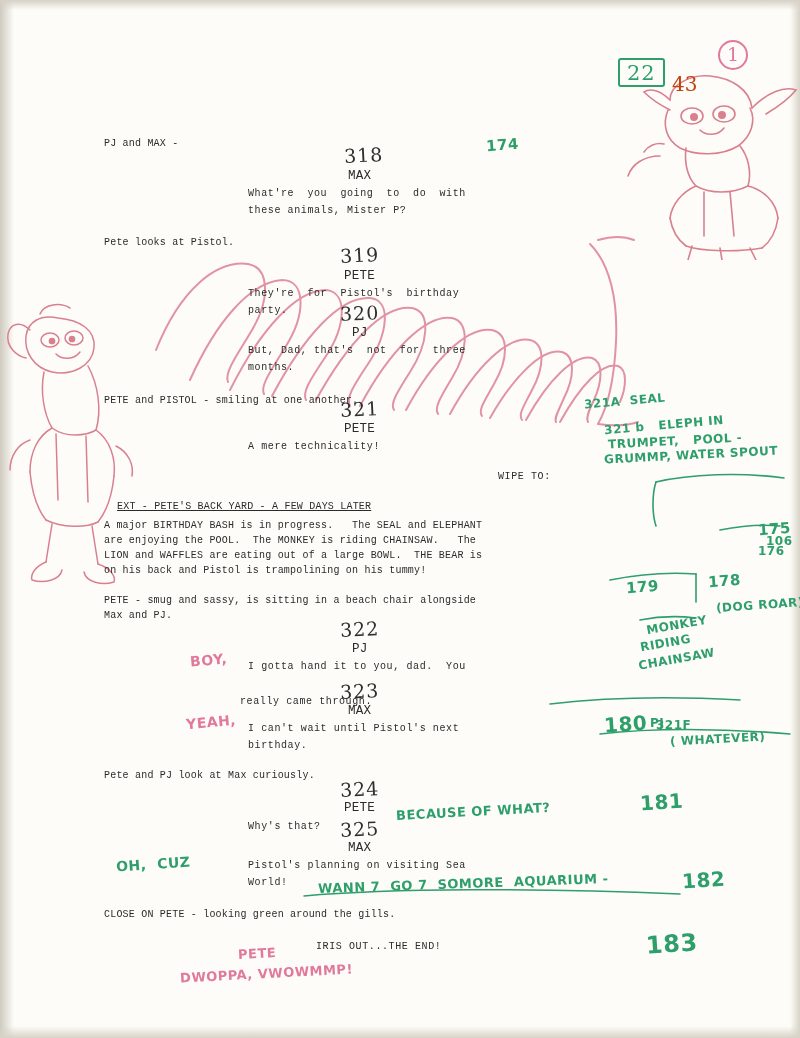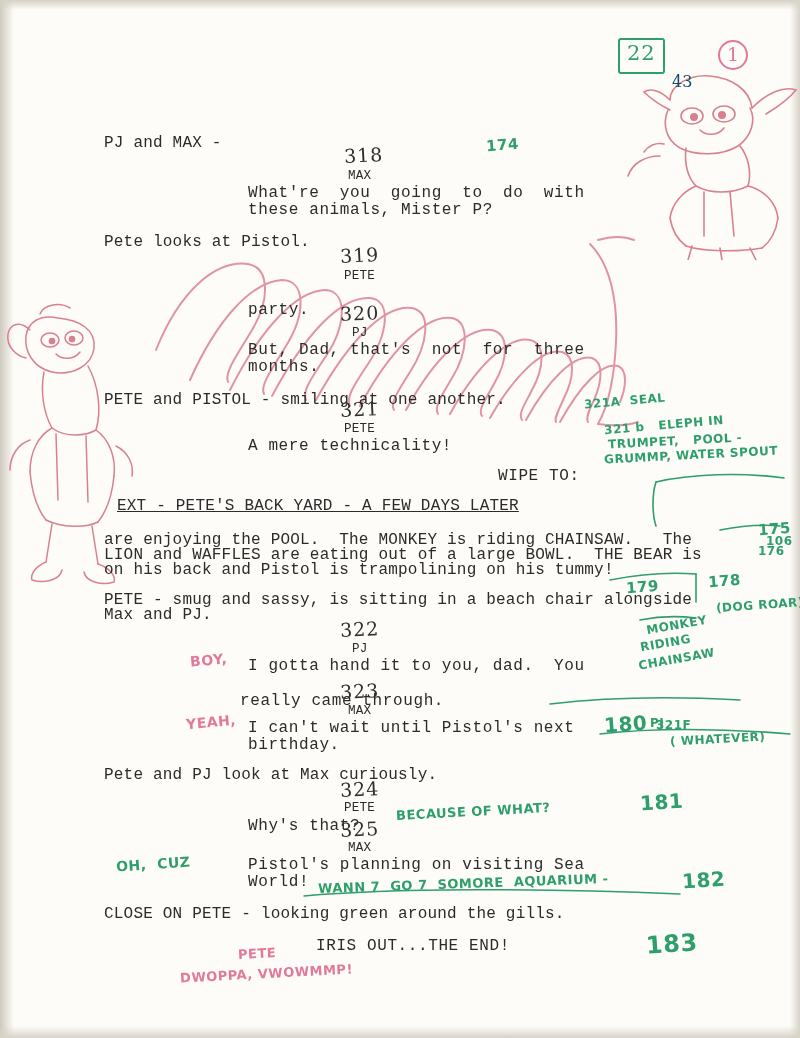--- a/index.html
+++ b/index.html
@@ -49,21 +49,21 @@
   
   .script {
     position: absolute;
     left: 0; top: 0;
     width: 800px;
     height: 1038px;
   }
   .tx {
     position: absolute;
     white-space: pre;
-    font-size: 16px;
+    font-size: 10px;
     line-height: 17px;
     letter-spacing: 0.2px;
   }
   .action { }
   .charname { font-size: 12.6px; }
   .dialog { letter-spacing: 0.6px; }
   .slug {
     text-decoration: underline;
     letter-spacing: 0.2px;
     margin-left: 13px;
@@ -101,41 +101,42 @@
     letter-spacing: 0.5px;
     transform: rotate(-5deg);
   }
 
   .boxnum {
     position: absolute;
     border: 2px solid #2e9e6b;
     color: #2e9e6b;
     font-family: "DejaVu Serif", serif;
     font-size: 21px;
-    padding: 1px 7px 7px 7px;
+    padding: 1px 7px 0 7px;
     border-radius: 3px;
     letter-spacing: 1px;
+    margin-top: 20px;
   }
   .circnum {
     position: absolute;
     border: 2px solid #e0799b;
     color: #e0799b;
     font-family: "DejaVu Serif", serif;
     font-size: 19px;
     width: 26px;
     height: 26px;
     border-radius: 50%;
     text-align: center;
     line-height: 24px;
   }
   .pagenum {
     position: absolute;
     font-family: "DejaVu Serif", serif;
-    font-size: 16px;
-    color: #0c4a6e;
+    font-size: 20px;
+    color: #c2410c;
   }
 
   .sketch {
     position: absolute;
     pointer-events: none;
   }
   .scribble {
     position: absolute;
     pointer-events: none;
   }
@@ -255,34 +256,36 @@
 
     <div class="tx action" style="left:104px; top:135px;">PJ and MAX -</div>
 
     <div class="tx charname" style="left:348px; top:168px;">MAX</div>
     <div class="tx dialog" style="left:248px; top:185px;">What're  you  going  to  do  with</div>
     <div class="tx dialog" style="left:248px; top:202px;">these animals, Mister P?</div>
 
     <div class="tx action" style="left:104px; top:234px;">Pete looks at Pistol.</div>
 
     <div class="tx charname" style="left:344px; top:268px;">PETE</div>
+    <div class="tx dialog" style="left:248px; top:285px;">They're  for  Pistol's  birthday</div>
     <div class="tx dialog" style="left:248px; top:302px;">party.</div>
 
     <div class="tx charname" style="left:352px; top:325px;">PJ</div>
     <div class="tx dialog" style="left:248px; top:342px;">But, Dad, that's  not  for  three</div>
     <div class="tx dialog" style="left:248px; top:359px;">months.</div>
 
     <div class="tx action" style="left:104px; top:392px;">PETE and PISTOL - smiling at one another.</div>
 
     <div class="tx charname" style="left:344px; top:421px;">PETE</div>
     <div class="tx dialog" style="left:248px; top:438px;">A mere technicality!</div>
 
     <div class="tx transition" style="left:498px; top:468px;">WIPE TO:</div>
 
     <div class="tx slug" style="left:104px; top:498px;">EXT - PETE'S BACK YARD - A FEW DAYS LATER</div>
+    <div class="tx action" style="left:104px; top:517px;">A major BIRTHDAY BASH is in progress.   The SEAL and ELEPHANT</div>
     <div class="tx action" style="left:104px; top:547px;">LION and WAFFLES are eating out of a large BOWL.  THE BEAR is</div>
     <div class="tx action" style="left:104px; top:532px;">are enjoying the POOL.  The MONKEY is riding CHAINSAW.   The</div>
     <div class="tx action" style="left:104px; top:562px;">on his back and Pistol is trampolining on his tummy!</div>
 
     <div class="tx action" style="left:104px; top:592px;">PETE - smug and sassy, is sitting in a beach chair alongside</div>
     <div class="tx action" style="left:104px; top:607px;">Max and PJ.</div>
 
     <div class="tx charname" style="left:352px; top:641px;">PJ</div>
     <div class="tx dialog" style="left:248px; top:658px;">I gotta hand it to you, dad.  You</div>
     <div class="tx dialog" style="left:240px; top:675px;margin-top:18px;">really came through.</div>

